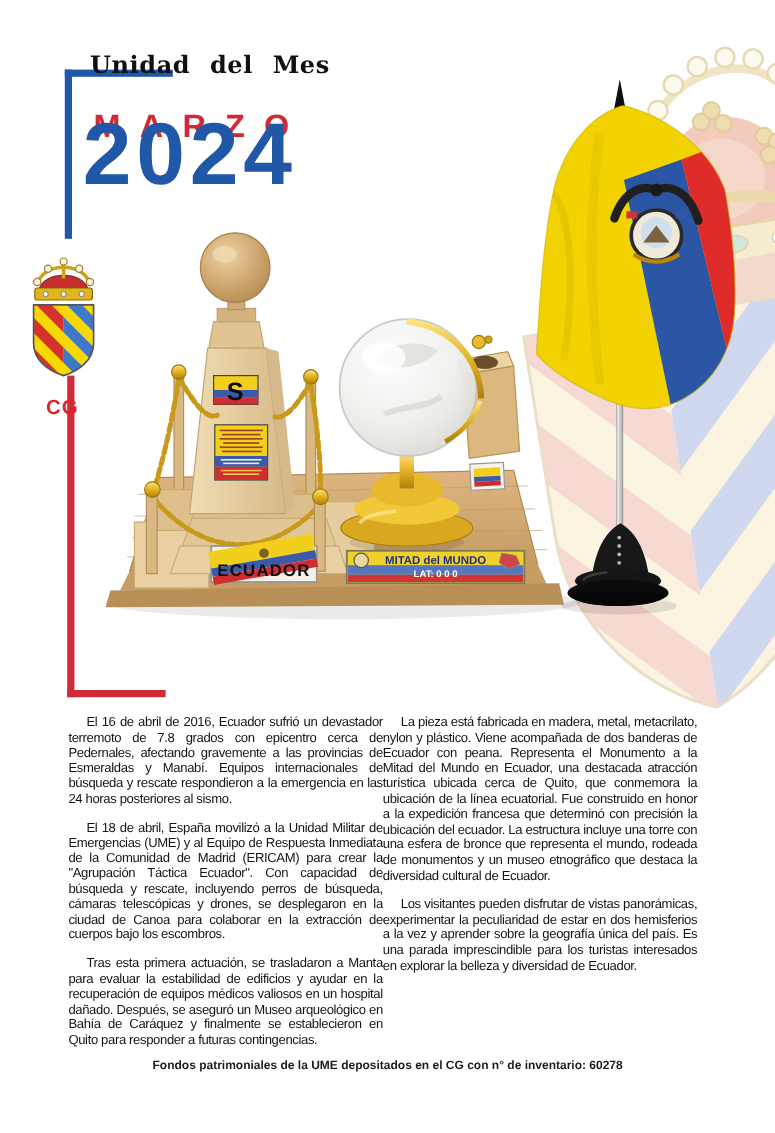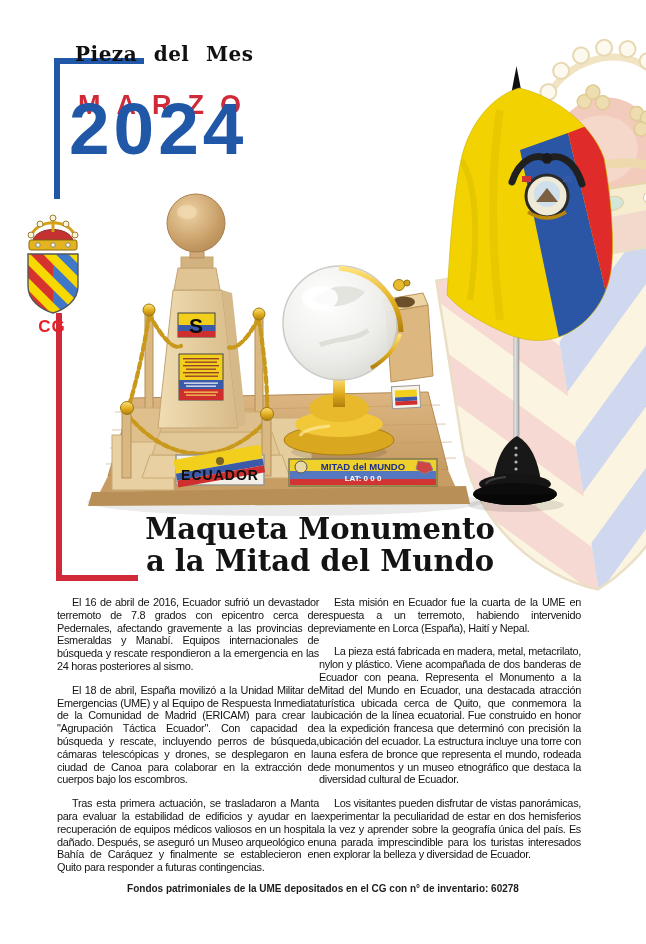--- a/index.html
+++ b/index.html
@@ -28,21 +28,21 @@
   .month{
     position:absolute;left:78px;top:70px;z-index:3;
     font-size:27px;font-weight:bold;color:var(--red);letter-spacing:16px;white-space:nowrap;margin-top:20px;
   }
   .year{
     position:absolute;left:69px;top:92px;z-index:3;
     font-size:73px;line-height:1;font-weight:bold;color:var(--blue);letter-spacing:4px;white-space:nowrap;
   }
   .emblem{position:absolute;left:18px;top:204px;width:68px;text-align:center;z-index:3;}
   .emblem svg{display:block;margin:0 auto;}
-  .emblem-label{color:#e22228;font-weight:bold;font-size:17px;margin-top:1px;letter-spacing:1px;}
+  .emblem-label{color:#e22228;font-weight:bold;font-size:17px;margin-top:14px;letter-spacing:1px;}
   .title{
     position:absolute;left:60px;top:513px;width:520px;z-index:3;text-align:center;
     font-family:"DejaVu Serif","Liberation Serif",serif;font-weight:bold;
     font-size:29px;line-height:1.12;color:#131313;
   }
   .columns{position:absolute;left:57px;top:596px;width:534px;display:flex;gap:0;z-index:3;}
   .col{
     width:262px;font-size:10.9px;line-height:12.8px;text-align:justify;
     letter-spacing:-.3px;color:#141414;
   }
@@ -339,21 +339,21 @@
             <circle cx="516" cy="469" r="1.6"></circle>
         </g>
         <path d="M486,484 a30,8 0 0 1 20,-7" stroke="#3d3d3d" stroke-width="2" fill="none"></path>
       </g>
     </g>
   </svg>
 
   <div class="bracket-top"></div>
   <div class="bracket-bottom"></div>
 
-  <div class="kicker">Pieza del Mes</div>
+  <div class="kicker">Unidad del Mes</div>
   <div class="month">MARZO</div>
   <div class="year">2024</div>
 
   <div class="emblem">
     <svg width="70" height="112" viewBox="0 0 70 112">
       <defs>
         <clipPath id="eSh">
             <path d="M10,50 L60,50 L60,82 C60,96 48,105 35,109 C22,105 10,96 10,82 Z"></path>
           </clipPath>
         <clipPath id="eShL">
@@ -402,32 +402,27 @@
               <rect x="-30" y="102" width="130" height="9"></rect>
             </g>
           </g>
         </g>
         <path d="M10,50 L60,50 L60,82 C60,96 48,105 35,109 C22,105 10,96 10,82 Z" fill="none" stroke="#555" stroke-width="1.4"></path>
       </g>
     </svg>
     <div class="emblem-label">CG</div>
   </div>
 
-  <div class="title">
-    <div>Maqueta Monumento</div>
-    <div>a la Mitad del Mundo</div>
-  </div>
 
   <div class="columns">
     <div class="col">
       <p>El 16 de abril de 2016, Ecuador sufrió un devastador terremoto de 7.8 grados con epicentro cerca de Pedernales, afectando gravemente a las provincias de Esmeraldas y Manabí. Equipos internacionales de búsqueda y rescate respondieron a la emergencia en las 24 horas posteriores al sismo.</p>
       <p>El 18 de abril, España movilizó a la Unidad Militar de Emergencias (UME) y al Equipo de Respuesta Inmediata de la Comunidad de Madrid (ERICAM) para crear la "Agrupación Táctica Ecuador". Con capacidad de búsqueda y rescate, incluyendo perros de búsqueda, cámaras telescópicas y drones, se desplegaron en la ciudad de Canoa para colaborar en la extracción de cuerpos bajo los escombros.</p>
       <p>Tras esta primera actuación, se trasladaron a Manta para evaluar la estabilidad de edificios y ayudar en la recuperación de equipos médicos valiosos en un hospital dañado. Después, se aseguró un Museo arqueológico en Bahía de Caráquez y finalmente se establecieron en Quito para responder a futuras contingencias.</p>
     </div>
     <div class="col">
-      <p>Esta misión en Ecuador fue la cuarta de la UME en respuesta a un terremoto, habiendo intervenido previamente en Lorca (España), Haití y Nepal.</p>
       <p>La pieza está fabricada en madera, metal, metacrilato, nylon y plástico. Viene acompañada de dos banderas de Ecuador con peana. Representa el Monumento a la Mitad del Mundo en Ecuador, una destacada atracción turística ubicada cerca de Quito, que conmemora la ubicación de la línea ecuatorial. Fue construido en honor a la expedición francesa que determinó con precisión la ubicación del ecuador. La estructura incluye una torre con una esfera de bronce que representa el mundo, rodeada de monumentos y un museo etnográfico que destaca la diversidad cultural de Ecuador.</p>
       <p>Los visitantes pueden disfrutar de vistas panorámicas, experimentar la peculiaridad de estar en dos hemisferios a la vez y aprender sobre la geografía única del país. Es una parada imprescindible para los turistas interesados en explorar la belleza y diversidad de Ecuador.</p>
     </div>
   </div>
 
   <div class="footer">Fondos patrimoniales de la UME depositados en el CG con n° de inventario: 60278</div>
 </div>
 
 </body></html>

